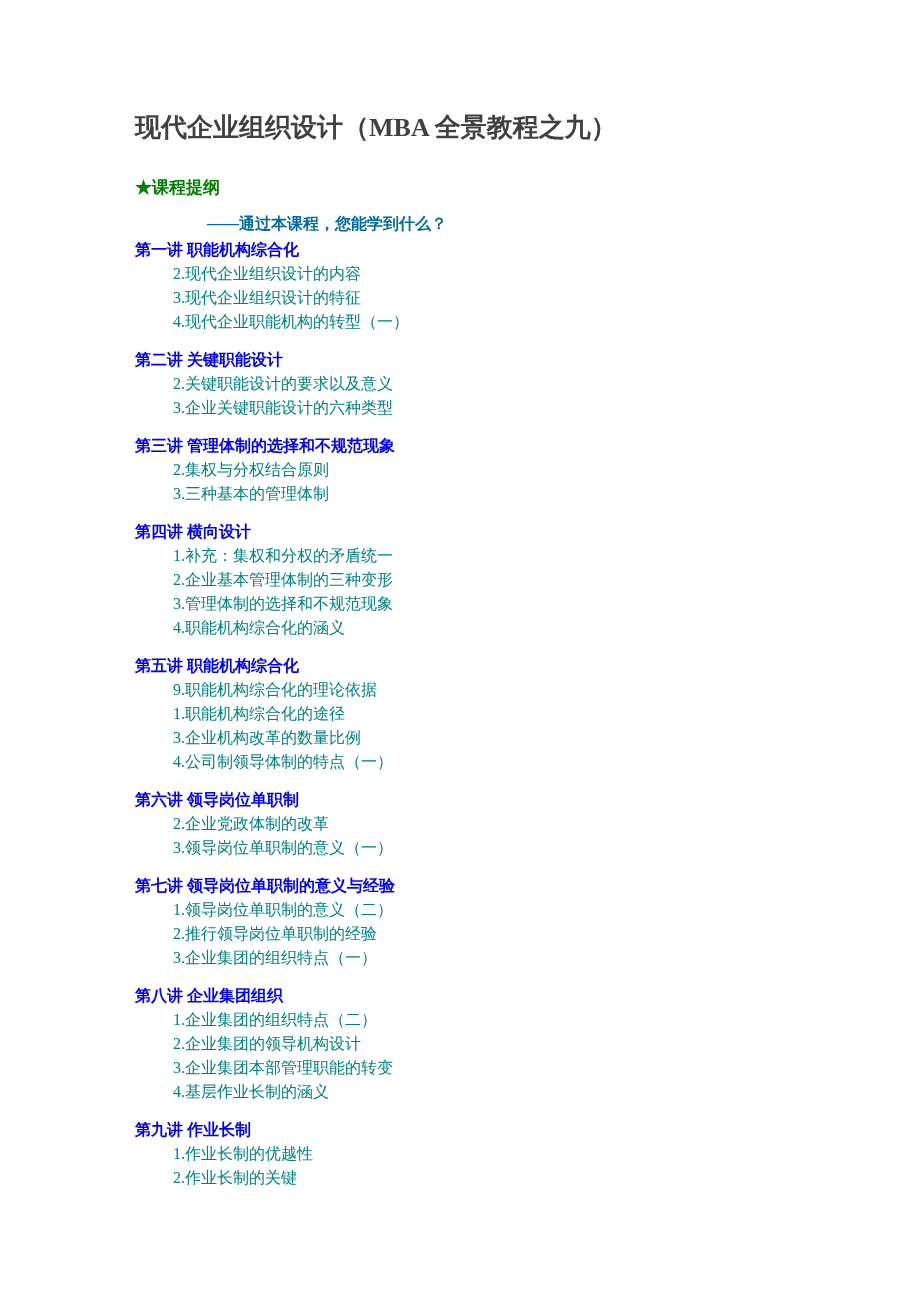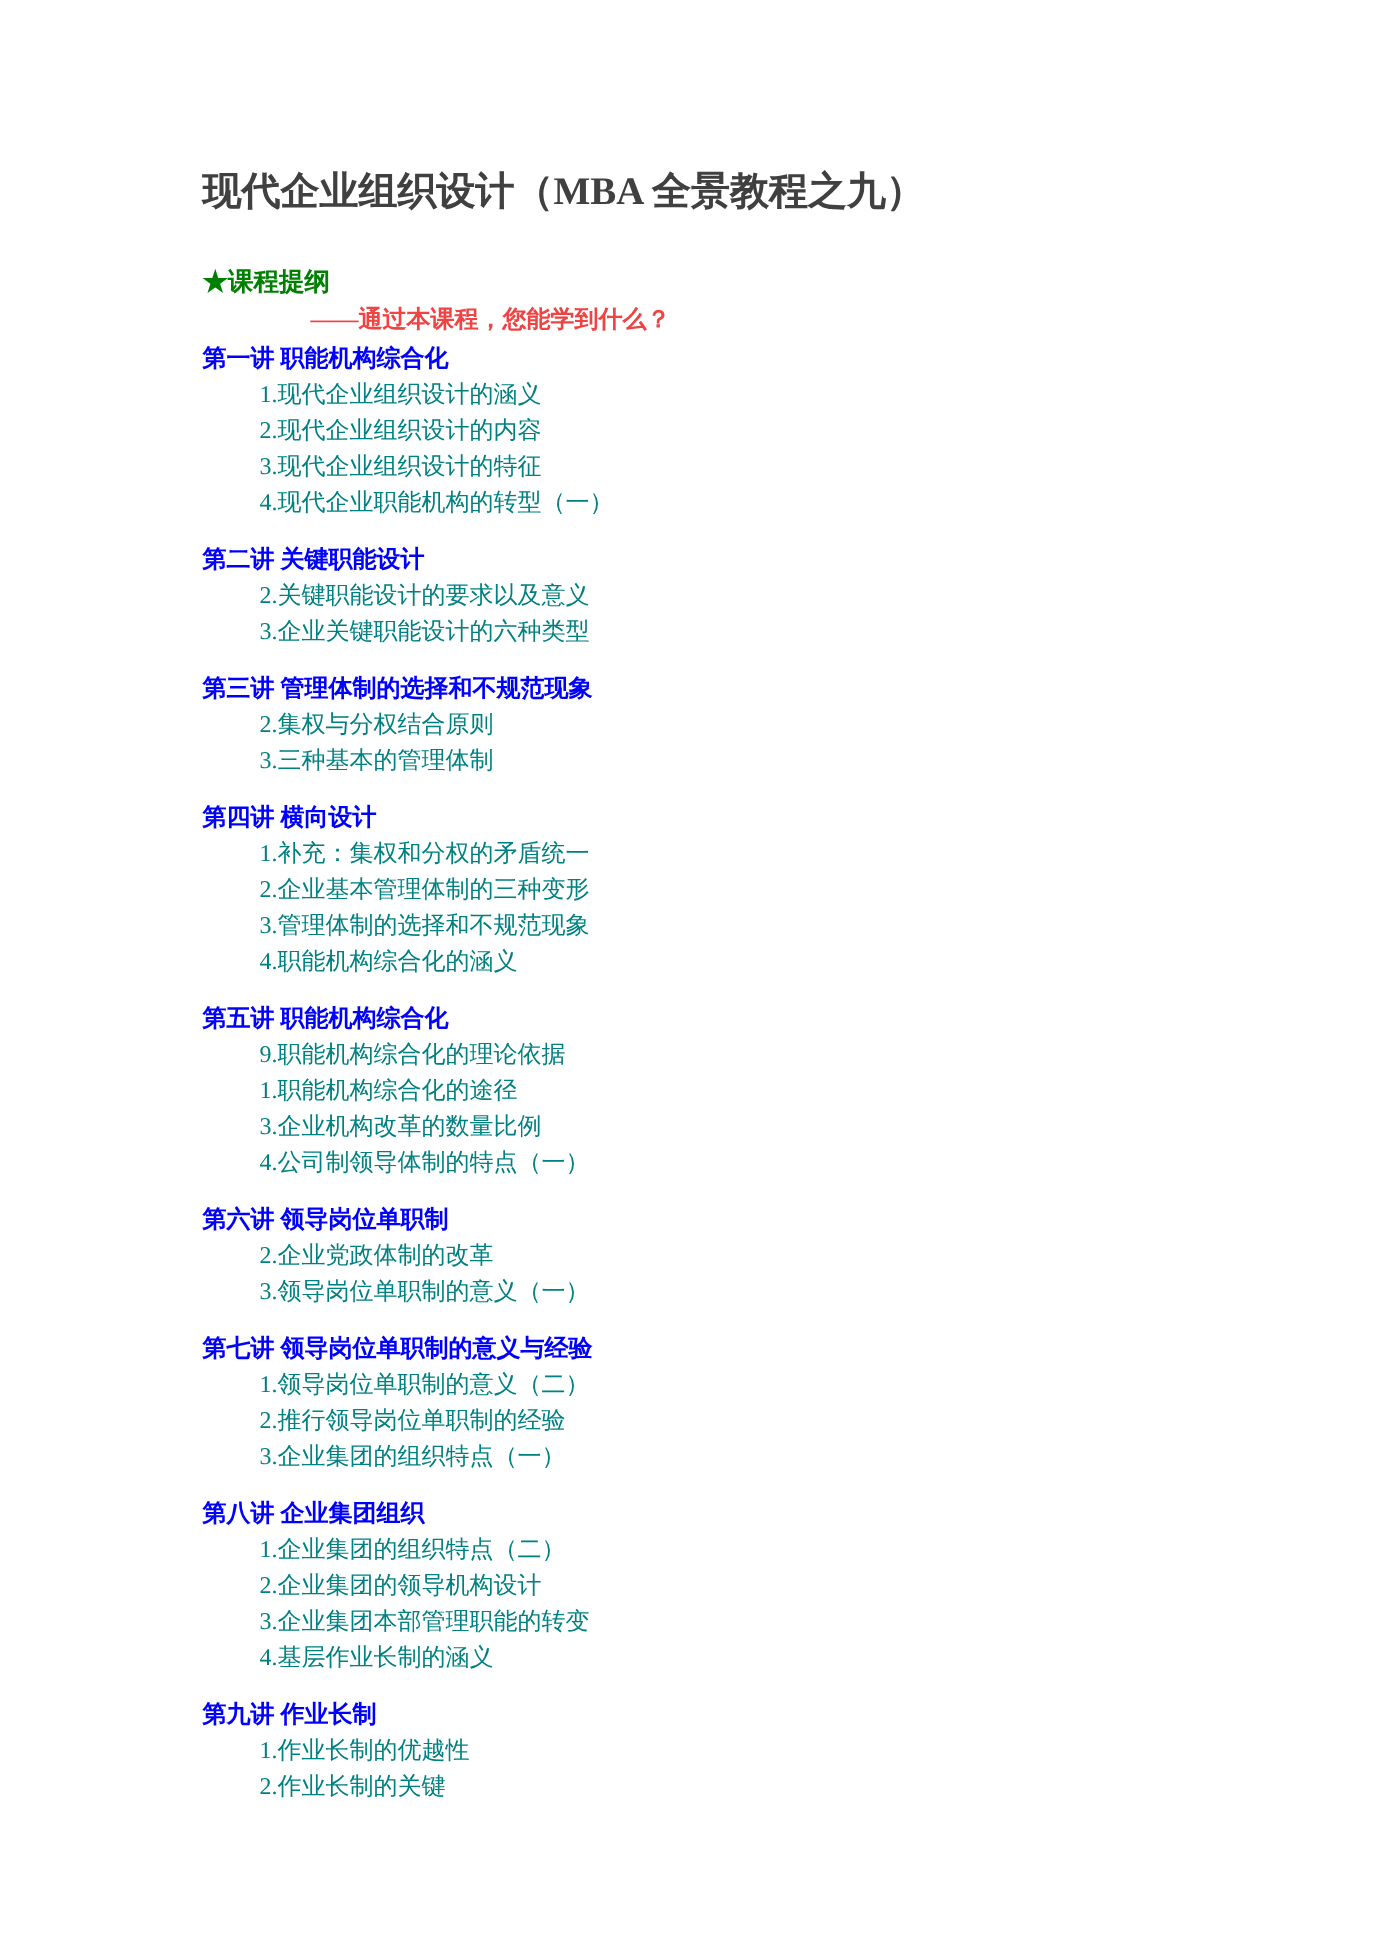--- a/index.html
+++ b/index.html
@@ -22,28 +22,28 @@
       font-weight: bold;
       font-family: "SimSun", "宋体", serif;
       margin: 0 0 30px 0;
       line-height: 1.4;
       color: #404040;
     }
     .outline-label {
       color: #008000;
       font-weight: bold;
       font-size: 17px;
-      margin-bottom: 2px;
+      margin-bottom: 12px;
       line-height: 1.4;
     }
     .star {
       color: #008000;
     }
     .subtitle {
-      color: #ef4444;
+      color: #0369a1;
       font-size: 16px;
       font-weight: bold;
       margin-left: 72px;
       margin-bottom: 2px;
       line-height: 1.5;
     }
     .lecture {
       margin-bottom: 14px;
     }
     .lecture-title {
@@ -71,21 +71,20 @@
 
   <div class="outline-label">
     <span class="star">★</span><span>课程提纲</span>
   </div>
   <div class="subtitle">——通过本课程，您能学到什么？</div>
 
   <div id="lectures">
       <div class="lecture" style="margin-top: 0px;">
         <div class="lecture-title">第一讲   职能机构综合化</div>
         <ul class="items">
-          <li>1.现代企业组织设计的涵义</li>
           <li>2.现代企业组织设计的内容</li>
           <li>3.现代企业组织设计的特征</li>
           <li>4.现代企业职能机构的转型（一）</li>
         </ul>
       </div>
       <div class="lecture">
         <div class="lecture-title">第二讲   关键职能设计</div>
         <ul class="items">
           <li>2.关键职能设计的要求以及意义</li>
           <li>3.企业关键职能设计的六种类型</li>

